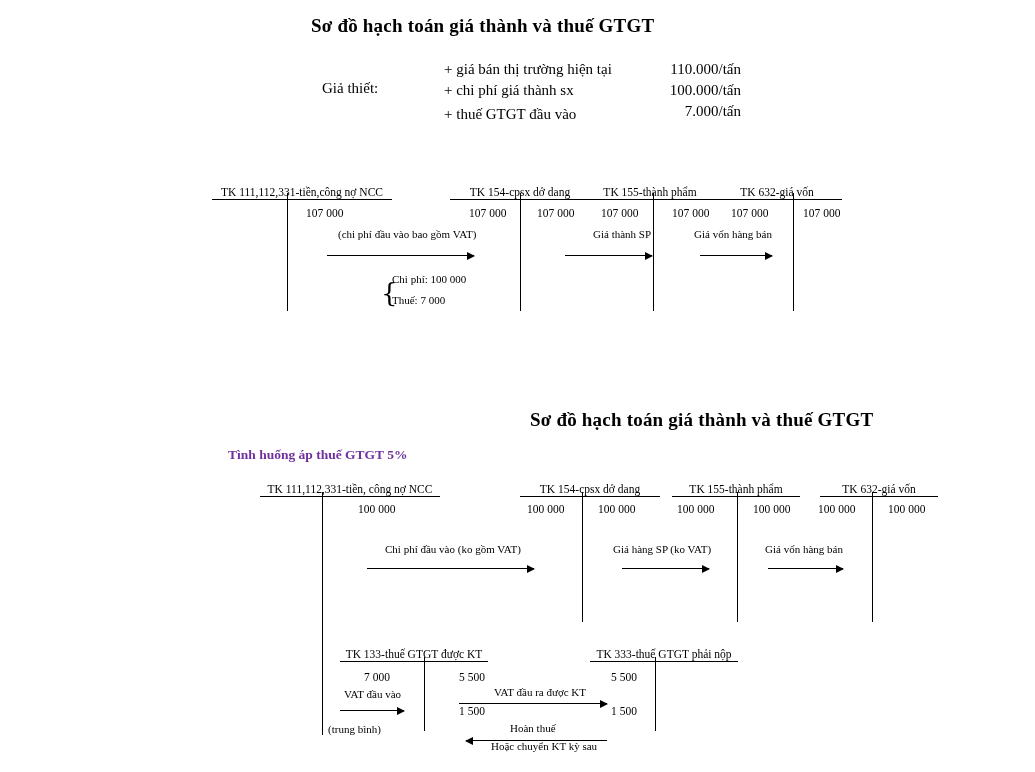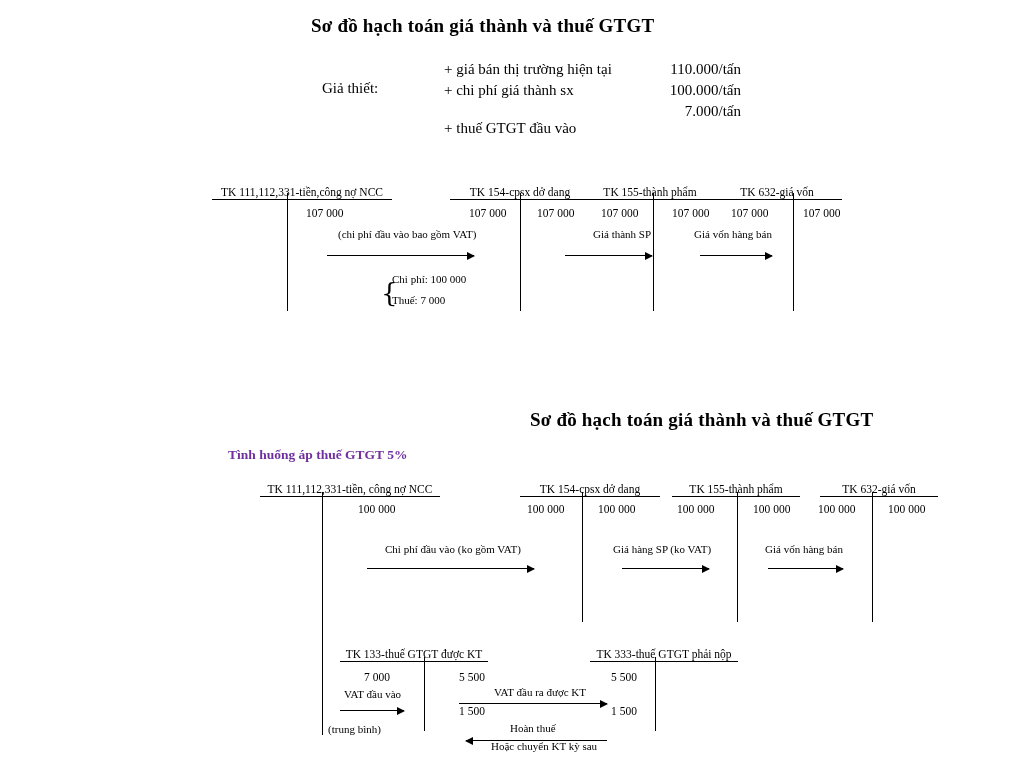--- a/index.html
+++ b/index.html
@@ -95,21 +95,21 @@
   <div class="abs title" style="left:311px; top:15px;">Sơ đồ hạch toán giá thành và thuế GTGT</div>
 
   <div class="abs assume-label" style="left:322px; top:61px;margin-top:19px;">Giả thiết:</div>
 
   <div class="abs assume-line" style="left:444px; top:61px;">+ giá bán thị trường hiện tại</div>
   <div class="abs assume-line" style="left:646px; top:61px; width:95px; text-align:right;">110.000/tấn</div>
 
   <div class="abs assume-line" style="left:444px; top:82px;">+ chi phí giá thành sx</div>
   <div class="abs assume-line" style="left:646px; top:82px; width:95px; text-align:right;">100.000/tấn</div>
 
-  <div class="abs assume-line" style="left:444px; top:120px;">+ thuế GTGT đầu vào</div>
+  <div class="abs assume-line" style="left:444px; top:106px;">+ thuế GTGT đầu vào</div>
   <div class="abs assume-line" style="left:646px; top:103px; width:95px; text-align:right;">7.000/tấn</div>
 
 
   <div class="abs acct-name" style="left:212px; top:186px; width:180px;">TK 111,112,331-tiền,công nợ NCC</div>
   <div class="abs acct-name" style="left:450px; top:186px; width:140px;">TK 154-cpsx dở dang</div>
   <div class="abs acct-name" style="left:580px; top:186px; width:140px;">TK 155-thành phẩm</div>
   <div class="abs acct-name" style="left:712px; top:186px; width:130px;">TK 632-giá vốn</div>
 
   <div class="vline" style="left:287px; top:193px; height:118px;"></div>
   <div class="vline" style="left:520px; top:193px; height:118px;"></div>

